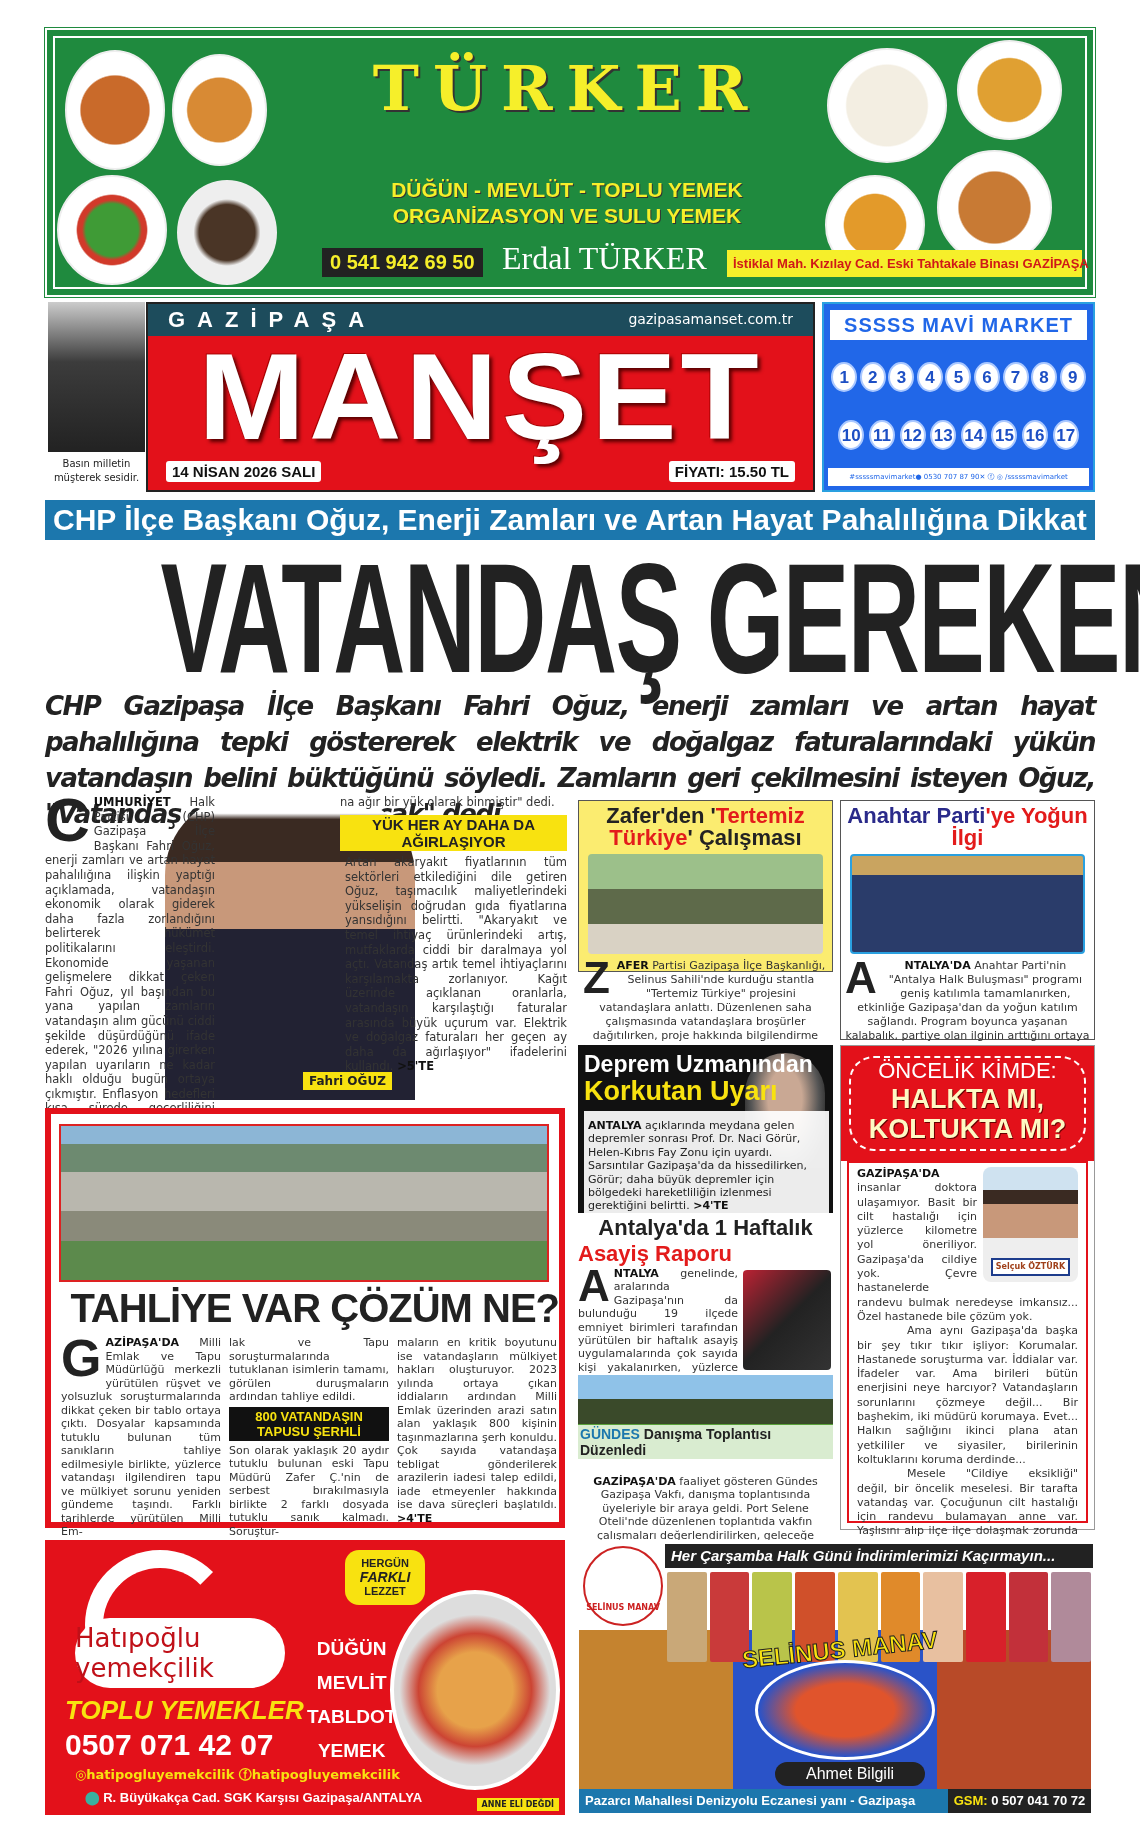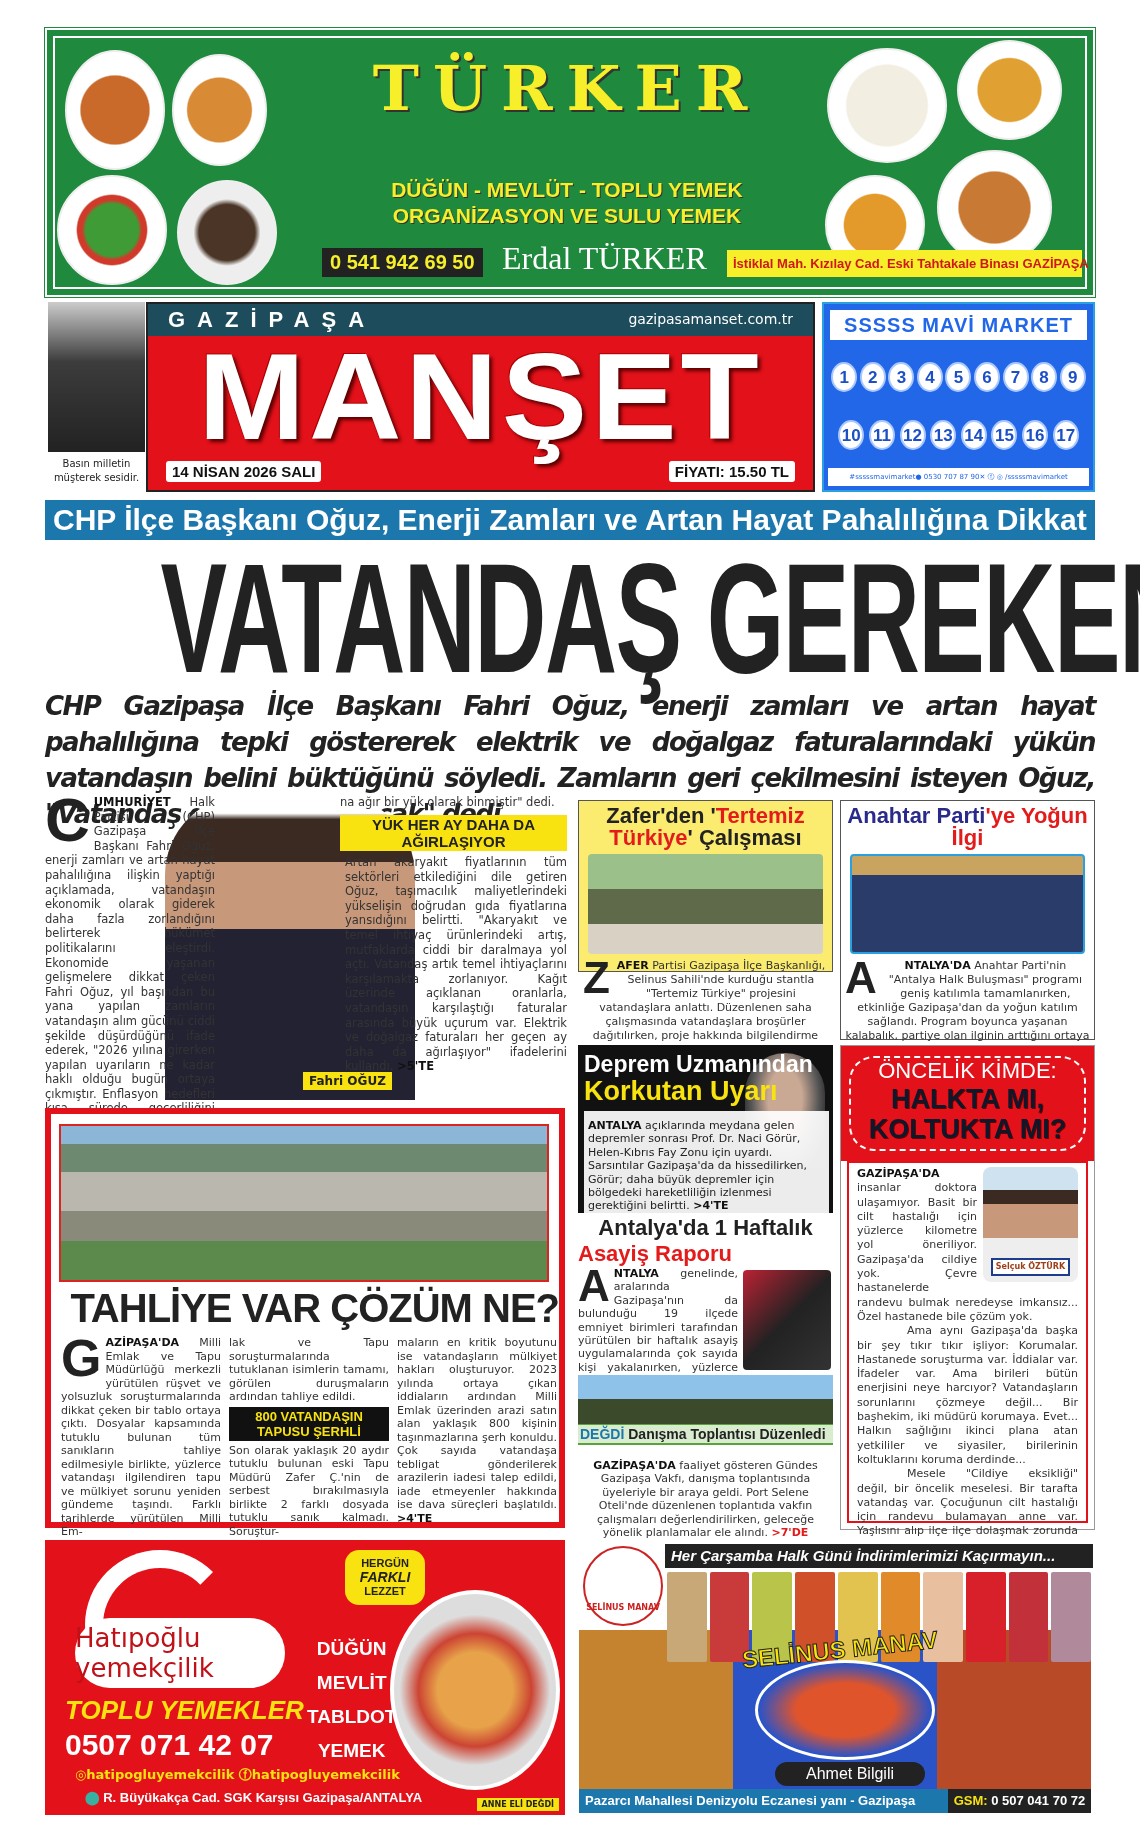--- a/index.html
+++ b/index.html
@@ -63,21 +63,21 @@
 #asayis .pic{position:absolute;right:2px;top:55px;width:88px;height:100px;background:linear-gradient(135deg,#b23 0,#222 50%,#333 100%);border-radius:4px}
 #gundes{left:578px;top:1375px;width:255px;height:155px}
 #gundes .pic{width:255px;height:70px;background:linear-gradient(180deg,#8fc2e8 0 35%,#3a4a2a 35% 70%,#5aa23a 70%)}
 #gundes .title{font-family:"Liberation Sans",sans-serif;font-weight:900;font-size:14px;color:#222;background:#d9ecd0;padding:1px 2px;margin-top:-20px;position:relative}
 #gundes .title .hl{color:#1c77ad}
 #gundes .txt{font-size:11px;line-height:13.4px;text-align:center;color:#333;margin-top:16px}
 #oncelik{left:840px;top:1045px;width:255px;height:485px;border:1px solid #999}
 #oncelik .head{position:absolute;left:0;top:0;right:0;height:115px;background:#e3111a}
 #oncelik .frame{position:absolute;left:8px;top:10px;right:8px;height:95px;border:2px dashed #fff;border-radius:25px}
 #oncelik .h1{position:absolute;left:0;right:0;top:12px;text-align:center;font-family:"Liberation Sans",sans-serif;font-size:22px;color:#fff}
-#oncelik .h2{position:absolute;left:0;right:0;top:38px;text-align:center;font-family:"Liberation Sans",sans-serif;font-weight:900;font-size:27px;line-height:30px;color:#0f172a;text-shadow:1px 1px 0 #600}
+#oncelik .h2{position:absolute;left:0;right:0;top:38px;text-align:center;font-family:"Liberation Sans",sans-serif;font-weight:900;font-size:27px;line-height:30px;color:#fef9c3;text-shadow:1px 1px 0 #600}
 #oncelik .body{position:absolute;left:6px;right:6px;top:115px;bottom:6px;border:2px solid #e3111a;padding:4px 8px;font-size:11px;line-height:14.3px;color:#333;text-align:justify}
 #oncelik .pic{float:right;width:95px;height:115px;margin:0 0 4px 6px;border-radius:8px;background:linear-gradient(180deg,#cfe2f0 0 20%,#3a2a22 20% 32%,#c8987a 32% 62%,#eee 62%);position:relative}
 #oncelik .pic .cap{position:absolute;left:8px;right:8px;bottom:6px;background:#fff;border:2px solid #1d3c8c;font-size:8px;font-weight:bold;text-align:center;color:#a0401a}
 
 #tahliye{left:45px;top:1108px;width:520px;height:420px;border:6px solid #e3111a;background:#fff}
 #tahliye .pic{position:absolute;left:8px;top:10px;width:490px;height:158px;border:2px solid #d22;background:linear-gradient(180deg,#8cb6d6 0 12%,#6d8a70 12% 30%,#b9b7ae 30% 55%,#8a8a7a 55% 75%,#5c8a4c 75%)}
 #tahliye .title{position:absolute;left:0;right:0;top:172px;text-align:right;font-family:"Liberation Sans",sans-serif;font-weight:900;font-size:40px;color:#222;letter-spacing:-1px}
 #tahliye .c{position:absolute;top:222px;width:160px;font-size:11px;line-height:13.5px;color:#333;text-align:justify}
 #tahliye .box2{background:#111;color:#f8e210;font-family:"Liberation Sans",sans-serif;font-weight:900;font-size:13px;line-height:15px;text-align:center;padding:2px;margin:3px 0}
 
@@ -213,21 +213,21 @@
 
 <div id="asayis" class="abs">
   <div class="t1">Antalya'da 1 Haftalık</div>
   <div class="t2">Asayiş Raporu</div>
   <div class="txt"><span class="dropcap" style="font-size:44px;line-height:38px">A</span><span class="bold">NTALYA</span><span> genelinde, aralarında Gazipaşa'nın da bulunduğu 19 ilçede emniyet birimleri tarafından yürütülen bir haftalık asayiş uygulamalarında çok sayıda kişi yakalanırken, yüzlerce şahıs tutuklandı.</span> <span class="bold" style="color:#e31b1b">&gt;4'TE</span></div>
   <div class="pic"></div>
 </div>
 
 <div id="gundes" class="abs">
   <div class="pic"></div>
-  <div class="title"><span class="hl">DEĞDİ</span><span> Danışma Toplantısı Düzenledi</span></div>
+  <div class="title"><span class="hl">GÜNDES</span><span> Danışma Toplantısı Düzenledi</span></div>
   <div class="txt"><span class="bold">GAZİPAŞA'DA</span><span> faaliyet gösteren Gündes Gazipaşa Vakfı, danışma toplantısında üyeleriyle bir araya geldi. Port Selene Oteli'nde düzenlenen toplantıda vakfın çalışmaları değerlendirilirken, geleceğe yönelik planlamalar ele alındı.</span> <span class="bold" style="color:#e31b1b">&gt;7'DE</span></div>
 </div>
 
 <div id="oncelik" class="abs">
   <div class="head">
     <div class="frame"></div>
     <div class="h1">ÖNCELİK KİMDE:</div>
     <div class="h2">
       <div>HALKTA MI,</div>
       <div>KOLTUKTA MI?</div>

